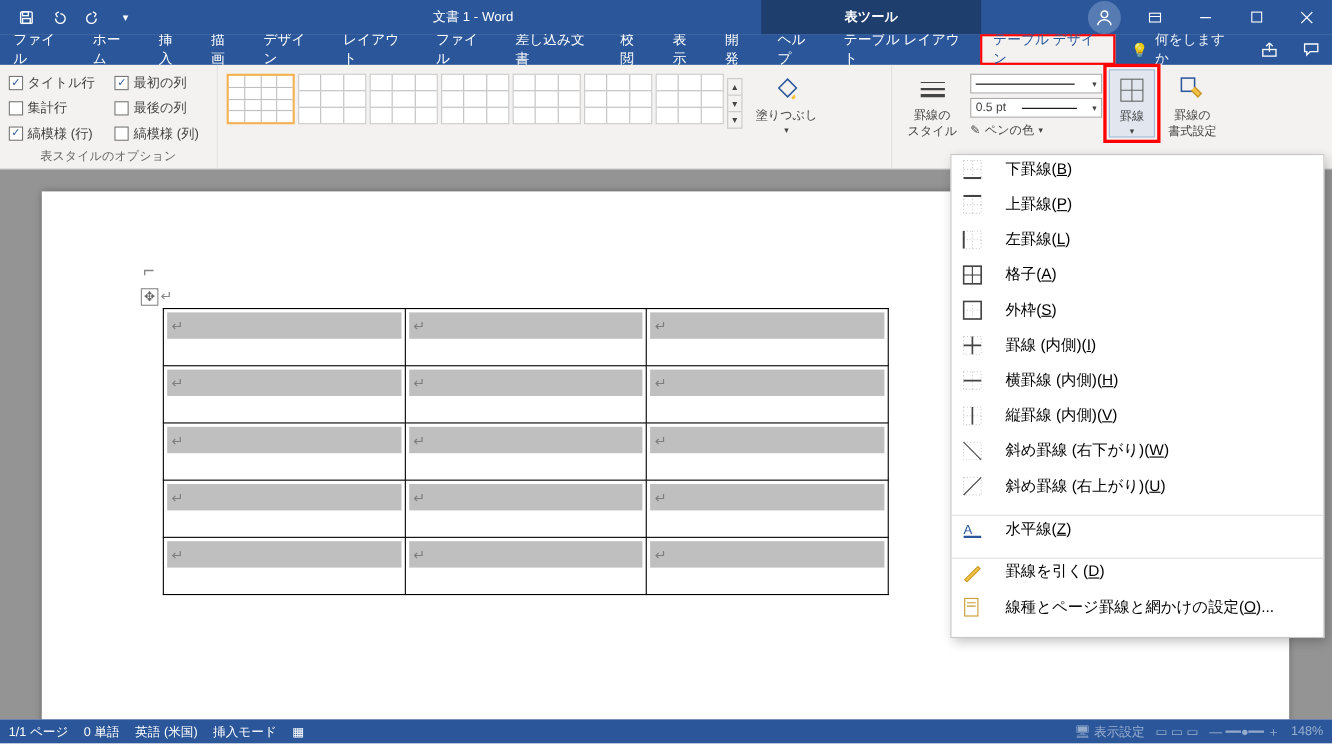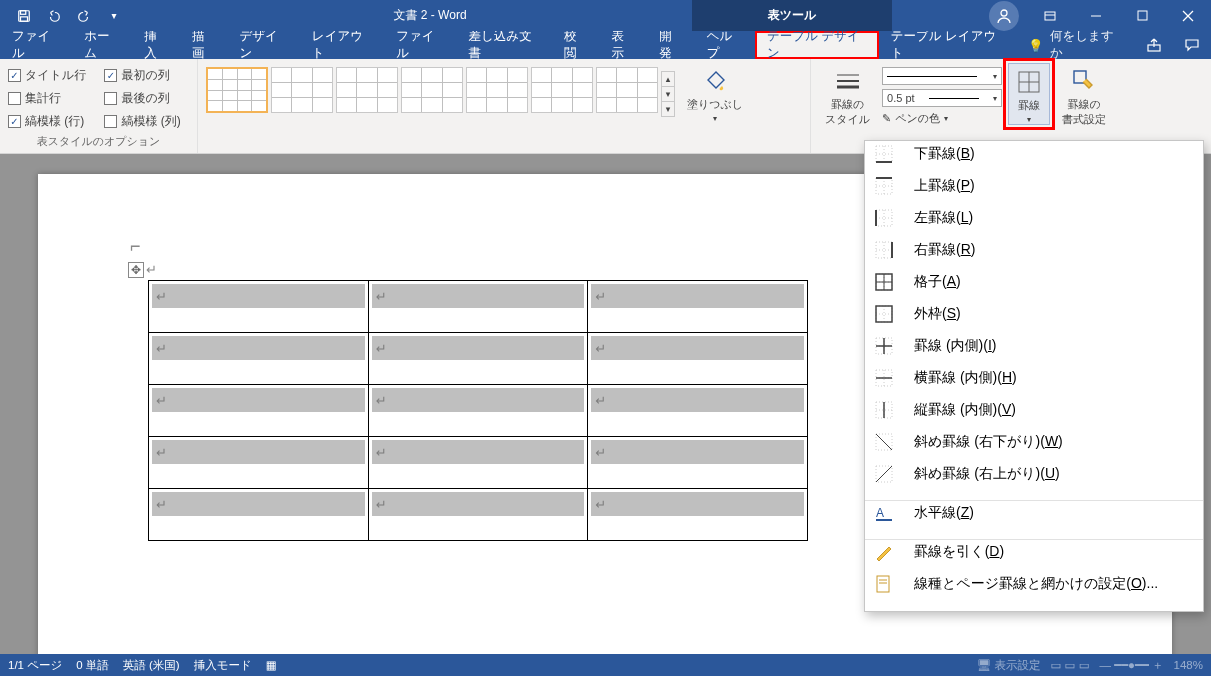--- a/index.html
+++ b/index.html
@@ -101,21 +101,21 @@
         </svg>
       </div>
     <div class="qat-btn">
         <svg viewBox="0 0 16 16">
           <path d="M7 4a5 5 0 1 0 5 5"></path>
           <path d="M12 4l-4 0 M12 4l0 4" transform="rotate(30 12 4)"></path>
         </svg>
       </div>
     <div class="qat-btn" style="font-size:10px;">▾</div>
   </div>
-  <div class="doc-title">文書 2  -  Word</div>
+  <div class="doc-title">文書 1  -  Word</div>
   <div class="tool-tab">表ツール</div>
   <div class="right">
     <div class="account-icon">
         <svg width="16" height="16" viewBox="0 0 16 16" fill="none" stroke="#fff" stroke-width="1.3">
           <circle cx="8" cy="5" r="3"></circle>
           <path d="M2 15c0-3 3-5 6-5s6 2 6 5"></path>
         </svg>
       </div>
     <div class="win-btn">
         <svg width="14" height="14" viewBox="0 0 14 14" fill="none" stroke="#fff">
@@ -148,22 +148,22 @@
   <div class="ribbon-tab">挿入</div>
   <div class="ribbon-tab">描画</div>
   <div class="ribbon-tab">デザイン</div>
   <div class="ribbon-tab">レイアウト</div>
   <div class="ribbon-tab">ファイル</div>
   <div class="ribbon-tab">差し込み文書</div>
   <div class="ribbon-tab">校閲</div>
   <div class="ribbon-tab">表示</div>
   <div class="ribbon-tab">開発</div>
   <div class="ribbon-tab">ヘルプ</div>
+  <div class="ribbon-tab">テーブル レイアウト</div>
   <div class="ribbon-tab active highlight">テーブル デザイン</div>
-  <div class="ribbon-tab">テーブル レイアウト</div>
   <div class="tellme">
     <span>💡</span>
     <span>何をしますか</span>
   </div>
   <div class="tab-right">
     <div class="tab-icon-btn">
         <svg width="16" height="16" viewBox="0 0 16 16" fill="none" stroke="#fff" stroke-width="1.2">
           <path d="M8 2v8M8 2l-3 3M8 2l3 3"></path>
           <rect x="2" y="8" width="12" height="6"></rect>
         </svg>
@@ -518,31 +518,20 @@
         </svg>
       </span>
       <span class="mi-label">左罫線(<u>L</u>)</span>
     </div>
     <div class="menu-item">
       <span class="mi-icon">
         <svg viewBox="0 0 18 18">
           <rect x="1" y="1" width="16" height="16" fill="none" stroke="#ccc" stroke-dasharray="1 2"></rect>
           <line x1="9" y1="1" x2="9" y2="17" stroke="#ccc" stroke-dasharray="1 2"></line>
           <line x1="1" y1="9" x2="17" y2="9" stroke="#ccc" stroke-dasharray="1 2"></line>
-          <line x1="17" y1="1" x2="17" y2="17" stroke="#444" stroke-width="2"></line>
-        </svg>
-      </span>
-      <span class="mi-label">右罫線(<u>R</u>)</span>
-    </div>
-    <div class="menu-item">
-      <span class="mi-icon">
-        <svg viewBox="0 0 18 18">
-          <rect x="1" y="1" width="16" height="16" fill="none" stroke="#ccc" stroke-dasharray="1 2"></rect>
-          <line x1="9" y1="1" x2="9" y2="17" stroke="#ccc" stroke-dasharray="1 2"></line>
-          <line x1="1" y1="9" x2="17" y2="9" stroke="#ccc" stroke-dasharray="1 2"></line>
           <rect x="1" y="1" width="16" height="16" fill="none" stroke="#444" stroke-width="1.5"></rect>
           <line x1="9" y1="1" x2="9" y2="17" stroke="#444"></line>
           <line x1="1" y1="9" x2="17" y2="9" stroke="#444"></line>
         </svg>
       </span>
       <span class="mi-label">格子(<u>A</u>)</span>
     </div>
     <div class="menu-item">
       <span class="mi-icon">
         <svg viewBox="0 0 18 18">

